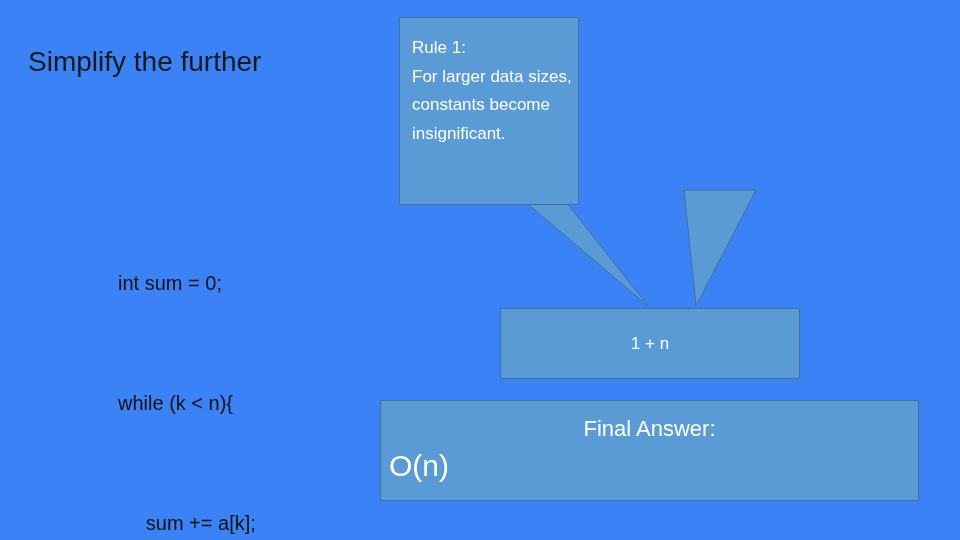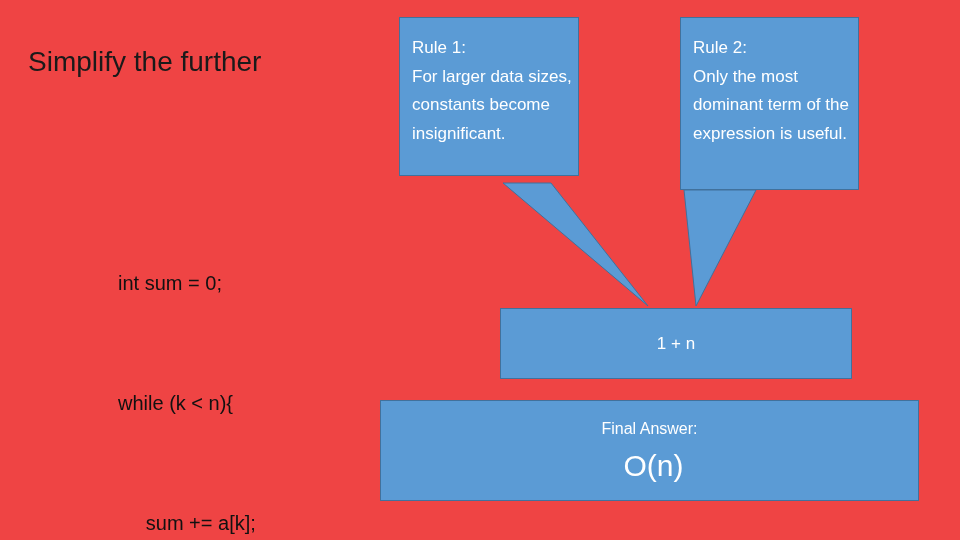--- a/index.html
+++ b/index.html
@@ -12,21 +12,21 @@
     height: 540px;
     overflow: hidden;
     font-family: "Liberation Sans", sans-serif;
     color: #000000;
     position: relative;
   }
   #slide {
     position: relative;
     width: 960px;
     height: 540px;
-    background: #ef4444;
+    background: #3b82f6;
   }
 
   
   .slide-title {
     position: absolute;
     left: 28px;
     top: 45px;
     width: 350px;
     font-size: 28px;
     line-height: 1.2;
@@ -59,21 +59,21 @@
     line-height: 28.5px;
     padding: 16px 0 0 12px;
     display: block;
     white-space: pre-line;
   }
 
   #rule1-box {
     left: 399px;
     top: 17px;
     width: 180px;
-    height: 159px;
+    height: 188px;
   }
   #rule2-box {
     left: 680px;
     top: 17px;
     width: 179px;
     height: 173px;
   }
 
   
   #tails {
@@ -81,48 +81,48 @@
     left: 0;
     top: 0;
     width: 960px;
     height: 540px;
     pointer-events: none;
   }
 
   #sum-box {
     left: 500px;
     top: 308px;
-    width: 352px;
+    width: 300px;
     height: 71px;
   }
   #sum-box .box-label {
     display: block;
     text-align: center;
     font-size: 17px;
     line-height: 69px;
     color: #ffffff;
   }
 
   #final-box {
     left: 380px;
     top: 400px;
     width: 539px;
     height: 101px;
     padding-top: 13px;
   }
   #final-box .final-label {
     display: block;
     text-align: center;
-    font-size: 16px;
+    font-size: 22px;
     line-height: 30px;
     color: #ffffff;
   }
   #final-box .final-value {
     display: block;
-    text-align: center;
+    text-align: left;
     font-size: 30px;
     line-height: 44px;
     color: #ffffff;
     margin-left: 8px;
   }
 </style>
 </head>
 <body>
 
 <div id="slide">
@@ -143,24 +143,20 @@
   <svg id="tails" viewBox="0 0 960 540">
     <polygon points="503,183 551,183 648,306" fill="#5B9BD5" stroke="#41719C" stroke-width="1"></polygon>
     <polygon points="684,190 756,190 696,306" fill="#5B9BD5" stroke="#41719C" stroke-width="1"></polygon>
   </svg>
 
   <div class="shape" id="rule1-box">
     <span class="callout-text">Rule 1:
 For larger data sizes, constants become insignificant.</span>
   </div>
 
-  <div class="shape" id="rule2-box">
-    <span class="callout-text">Rule 2:
-Only the most dominant term of the expression is useful.</span>
-  </div>
 
   <div class="shape" id="sum-box">
     <span class="box-label">1 + n</span>
   </div>
 
   <div class="shape" id="final-box">
     <span class="final-label">Final Answer:</span>
     <span class="final-value">O(n)</span>
   </div>
 

